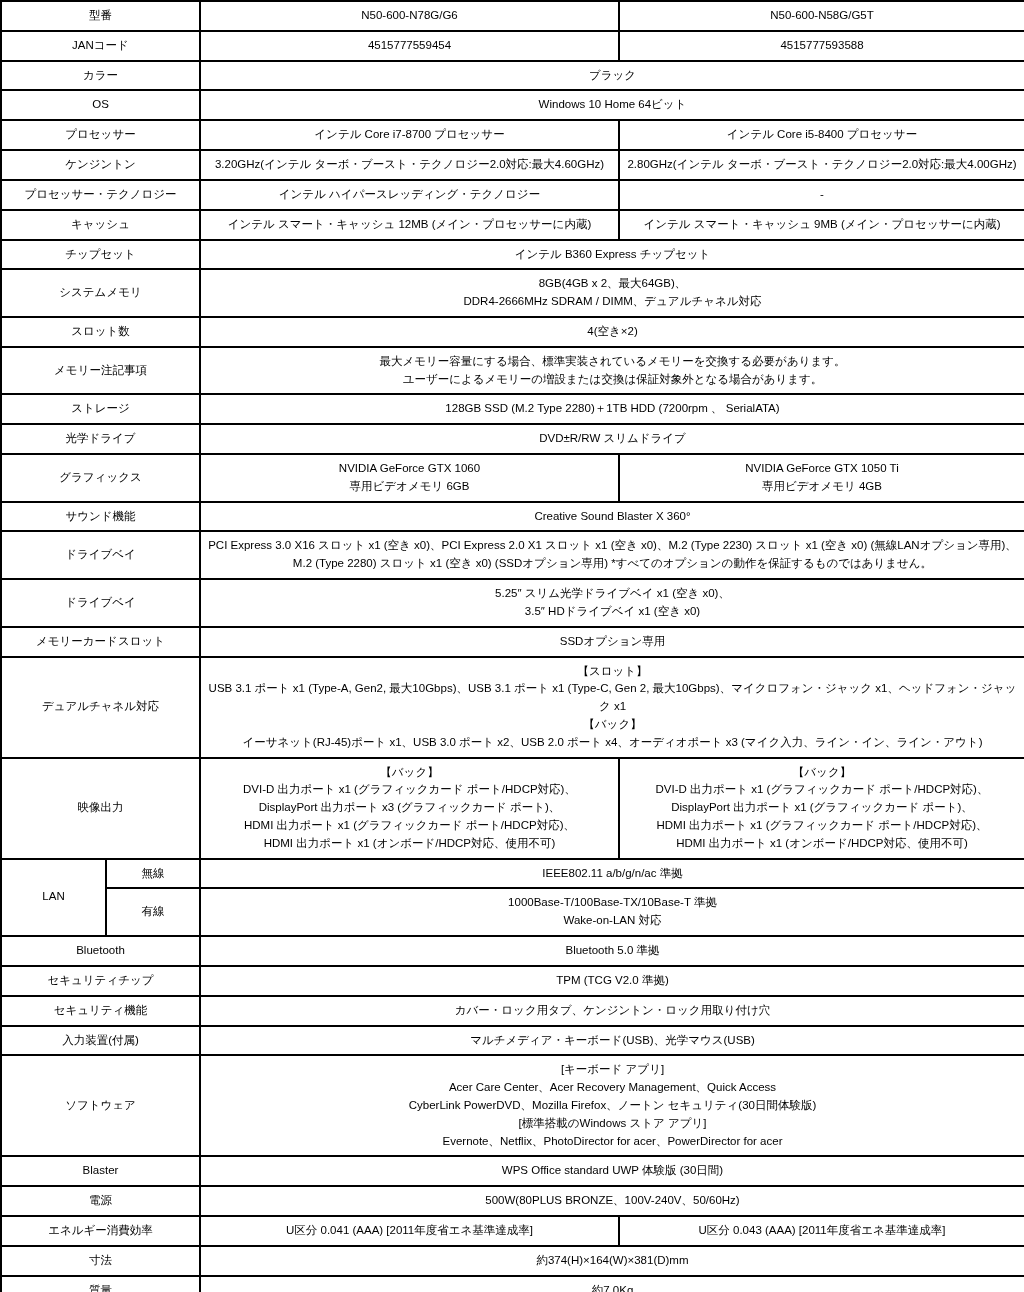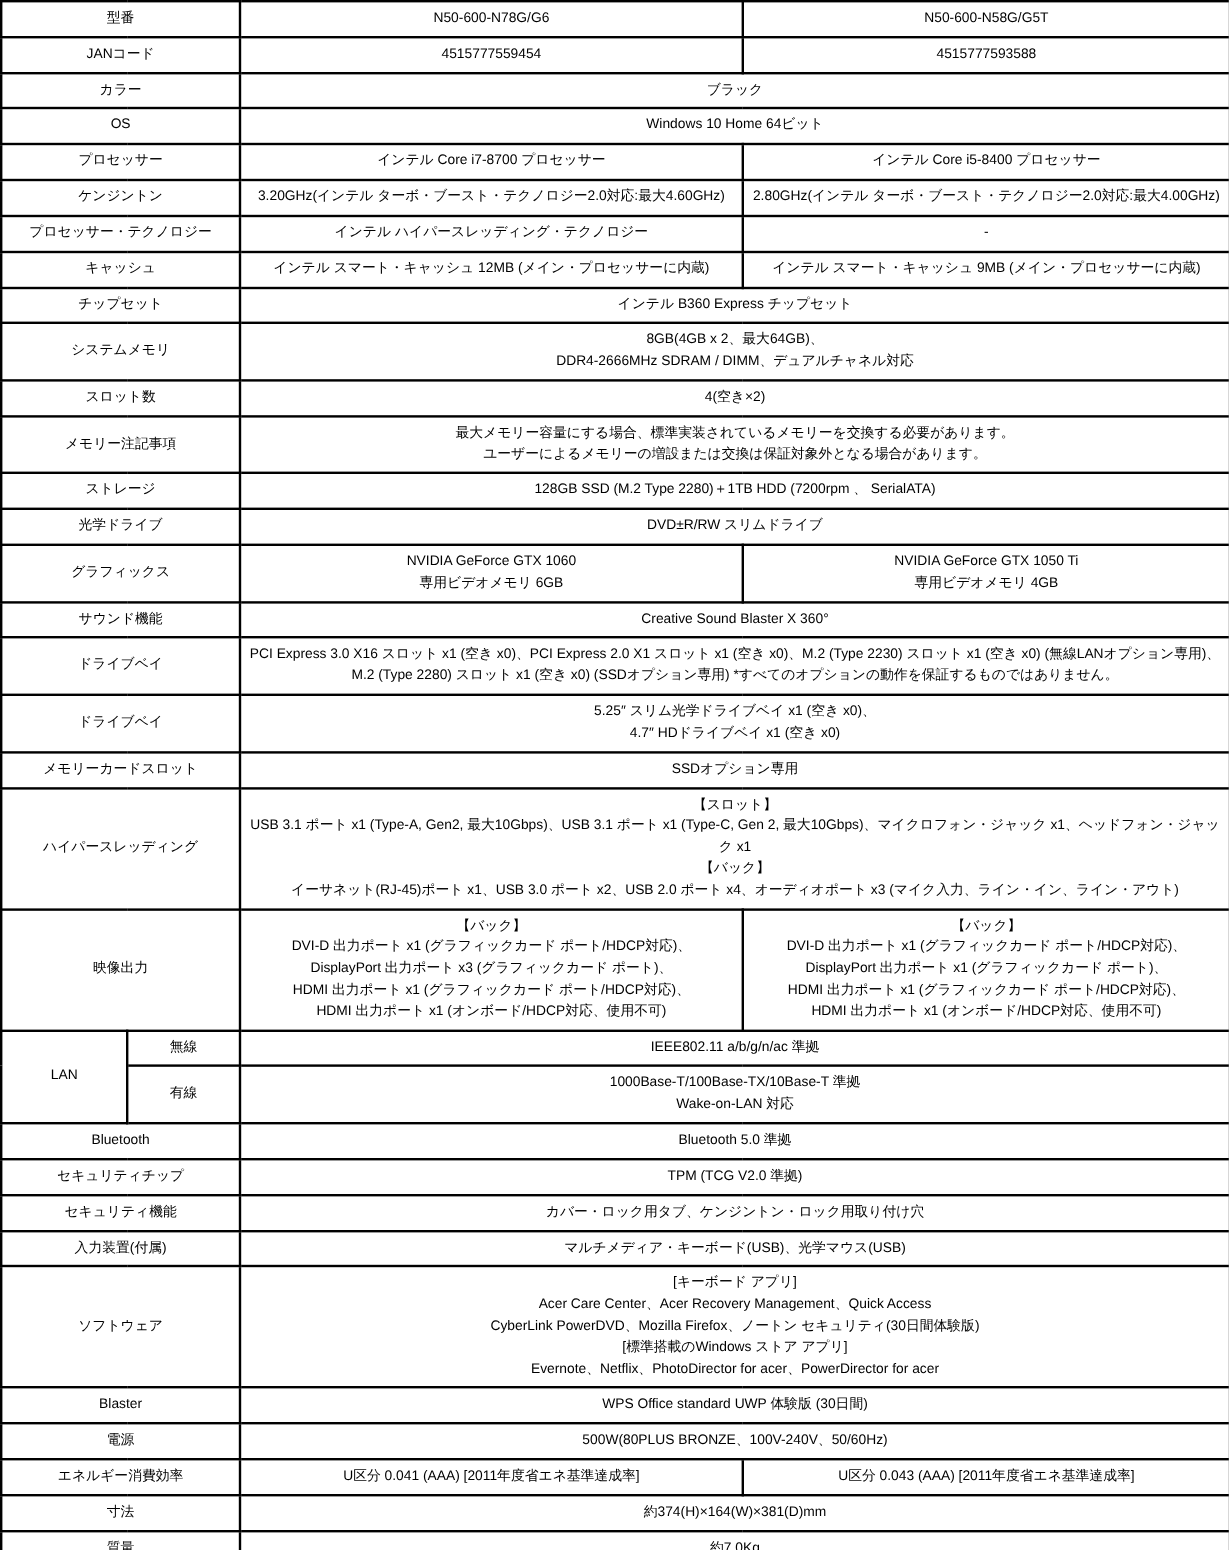--- a/index.html
+++ b/index.html
@@ -169,31 +169,31 @@
           <td colspan="2">ドライブベイ</td>
           <td colspan="2">
             <span class="cell-line">PCI Express 3.0 X16 スロット x1 (空き x0)、PCI Express 2.0 X1 スロット x1 (空き x0)、M.2 (Type 2230) スロット x1 (空き x0) (無線LANオプション専用)、</span>
             <span class="cell-line">M.2 (Type 2280) スロット x1 (空き x0) (SSDオプション専用) *すべてのオプションの動作を保証するものではありません。</span>
           </td>
         </tr>
         <tr>
           <td colspan="2">ドライブベイ</td>
           <td colspan="2">
             <span class="cell-line">5.25″ スリム光学ドライブベイ x1 (空き x0)、</span>
-            <span class="cell-line">4.7″ HDドライブベイ x1 (空き x0)</span>
+            <span class="cell-line">3.5″ HDドライブベイ x1 (空き x0)</span>
           </td>
         </tr>
         <tr>
           <td colspan="2">メモリーカードスロット</td>
           <td colspan="2">
             <span class="cell-line">SSDオプション専用</span>
           </td>
         </tr>
         <tr>
-          <td colspan="2">ハイパースレッディング</td>
+          <td colspan="2">デュアルチャネル対応</td>
           <td colspan="2">
             <span class="cell-line">【スロット】</span>
             <span class="cell-line">USB 3.1 ポート x1 (Type-A, Gen2, 最大10Gbps)、USB 3.1 ポート x1 (Type-C, Gen 2, 最大10Gbps)、マイクロフォン・ジャック x1、ヘッドフォン・ジャック x1</span>
             <span class="cell-line">【バック】</span>
             <span class="cell-line">イーサネット(RJ-45)ポート x1、USB 3.0 ポート x2、USB 2.0 ポート x4、オーディオポート x3 (マイク入力、ライン・イン、ライン・アウト)</span>
           </td>
         </tr>
         <tr>
           <td colspan="2">映像出力</td>
           <td>

